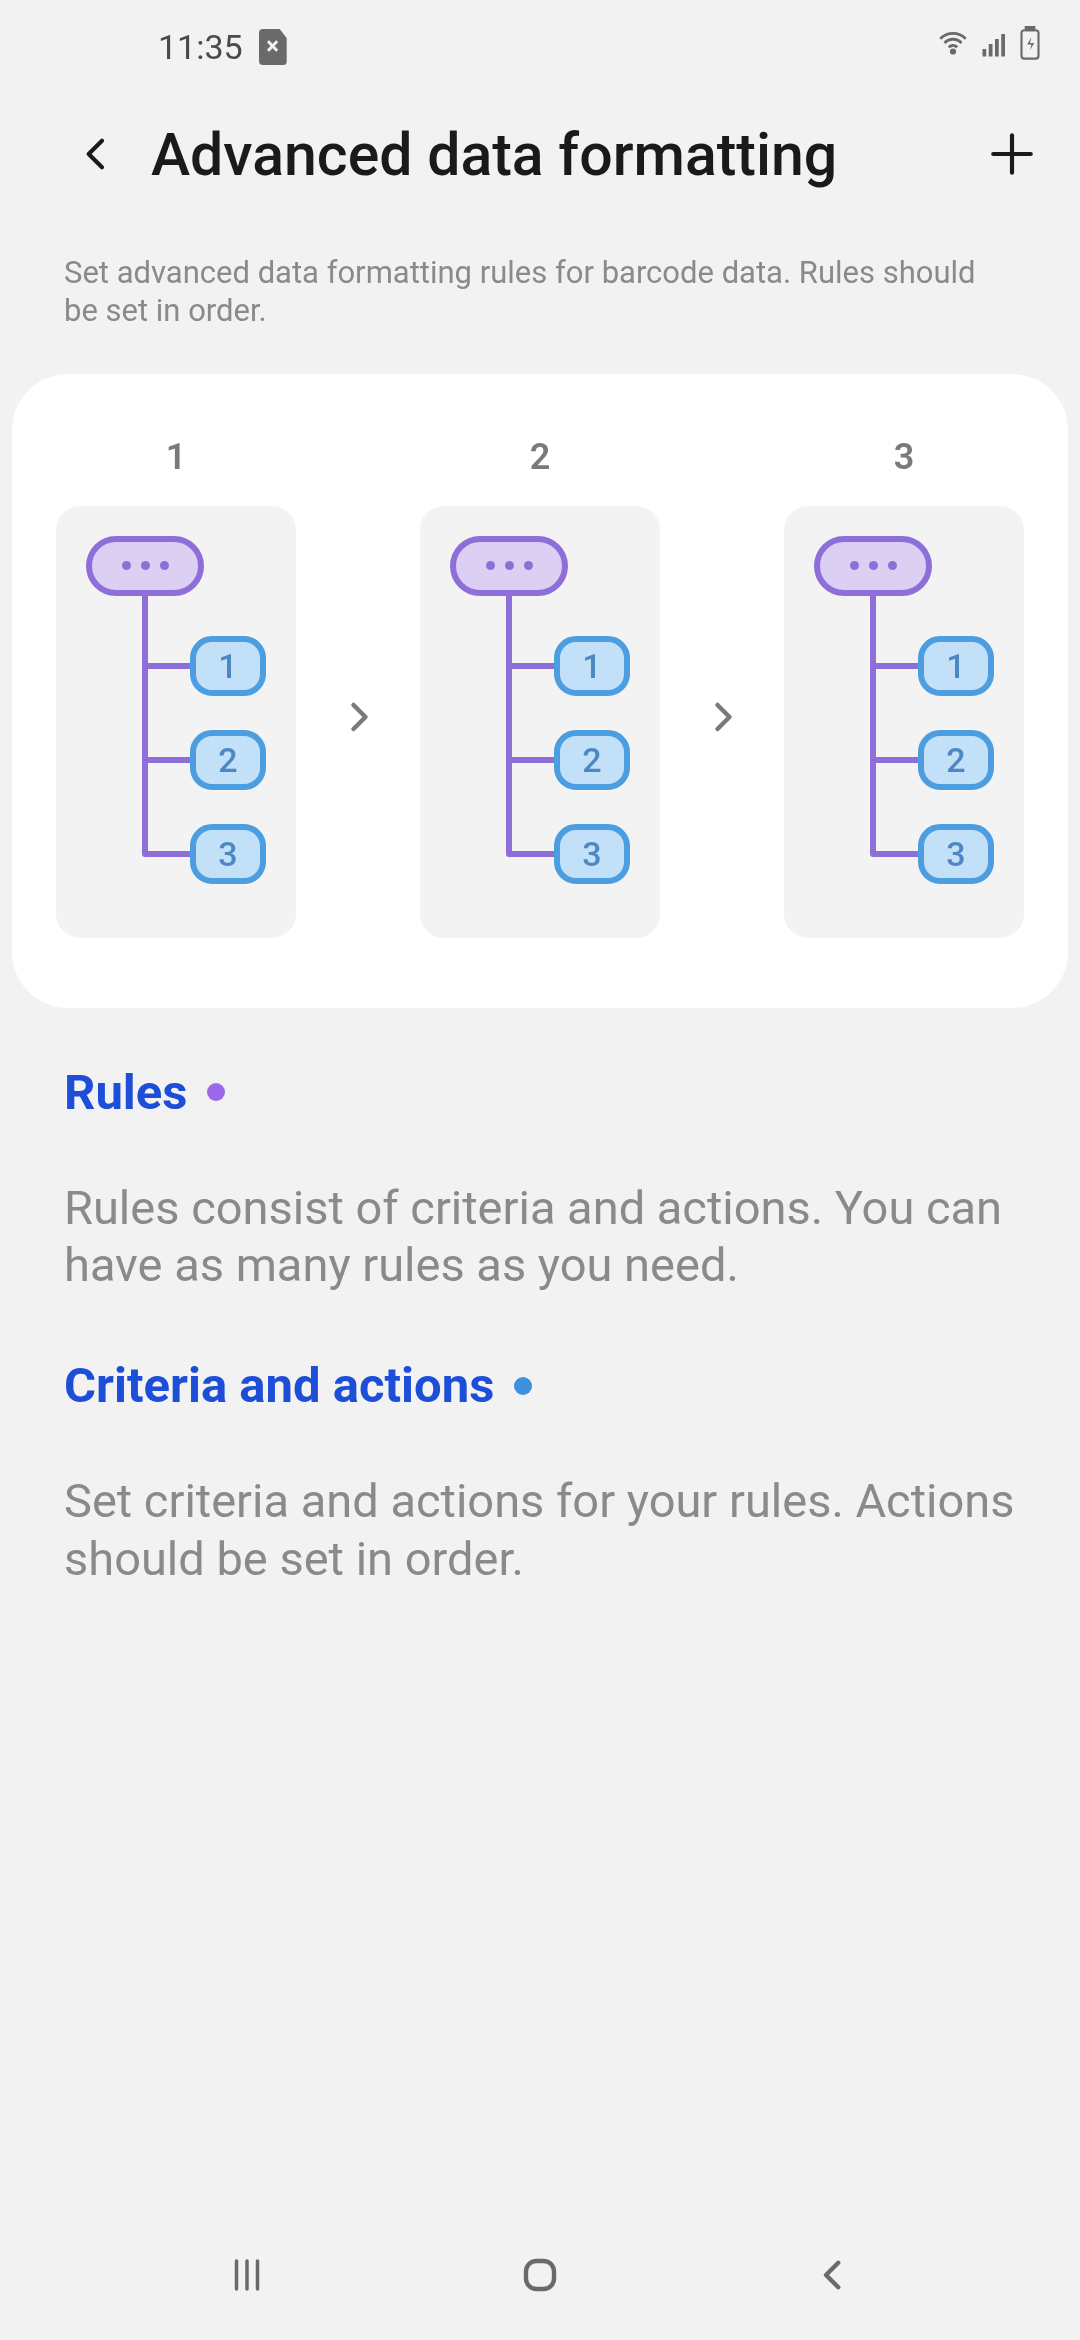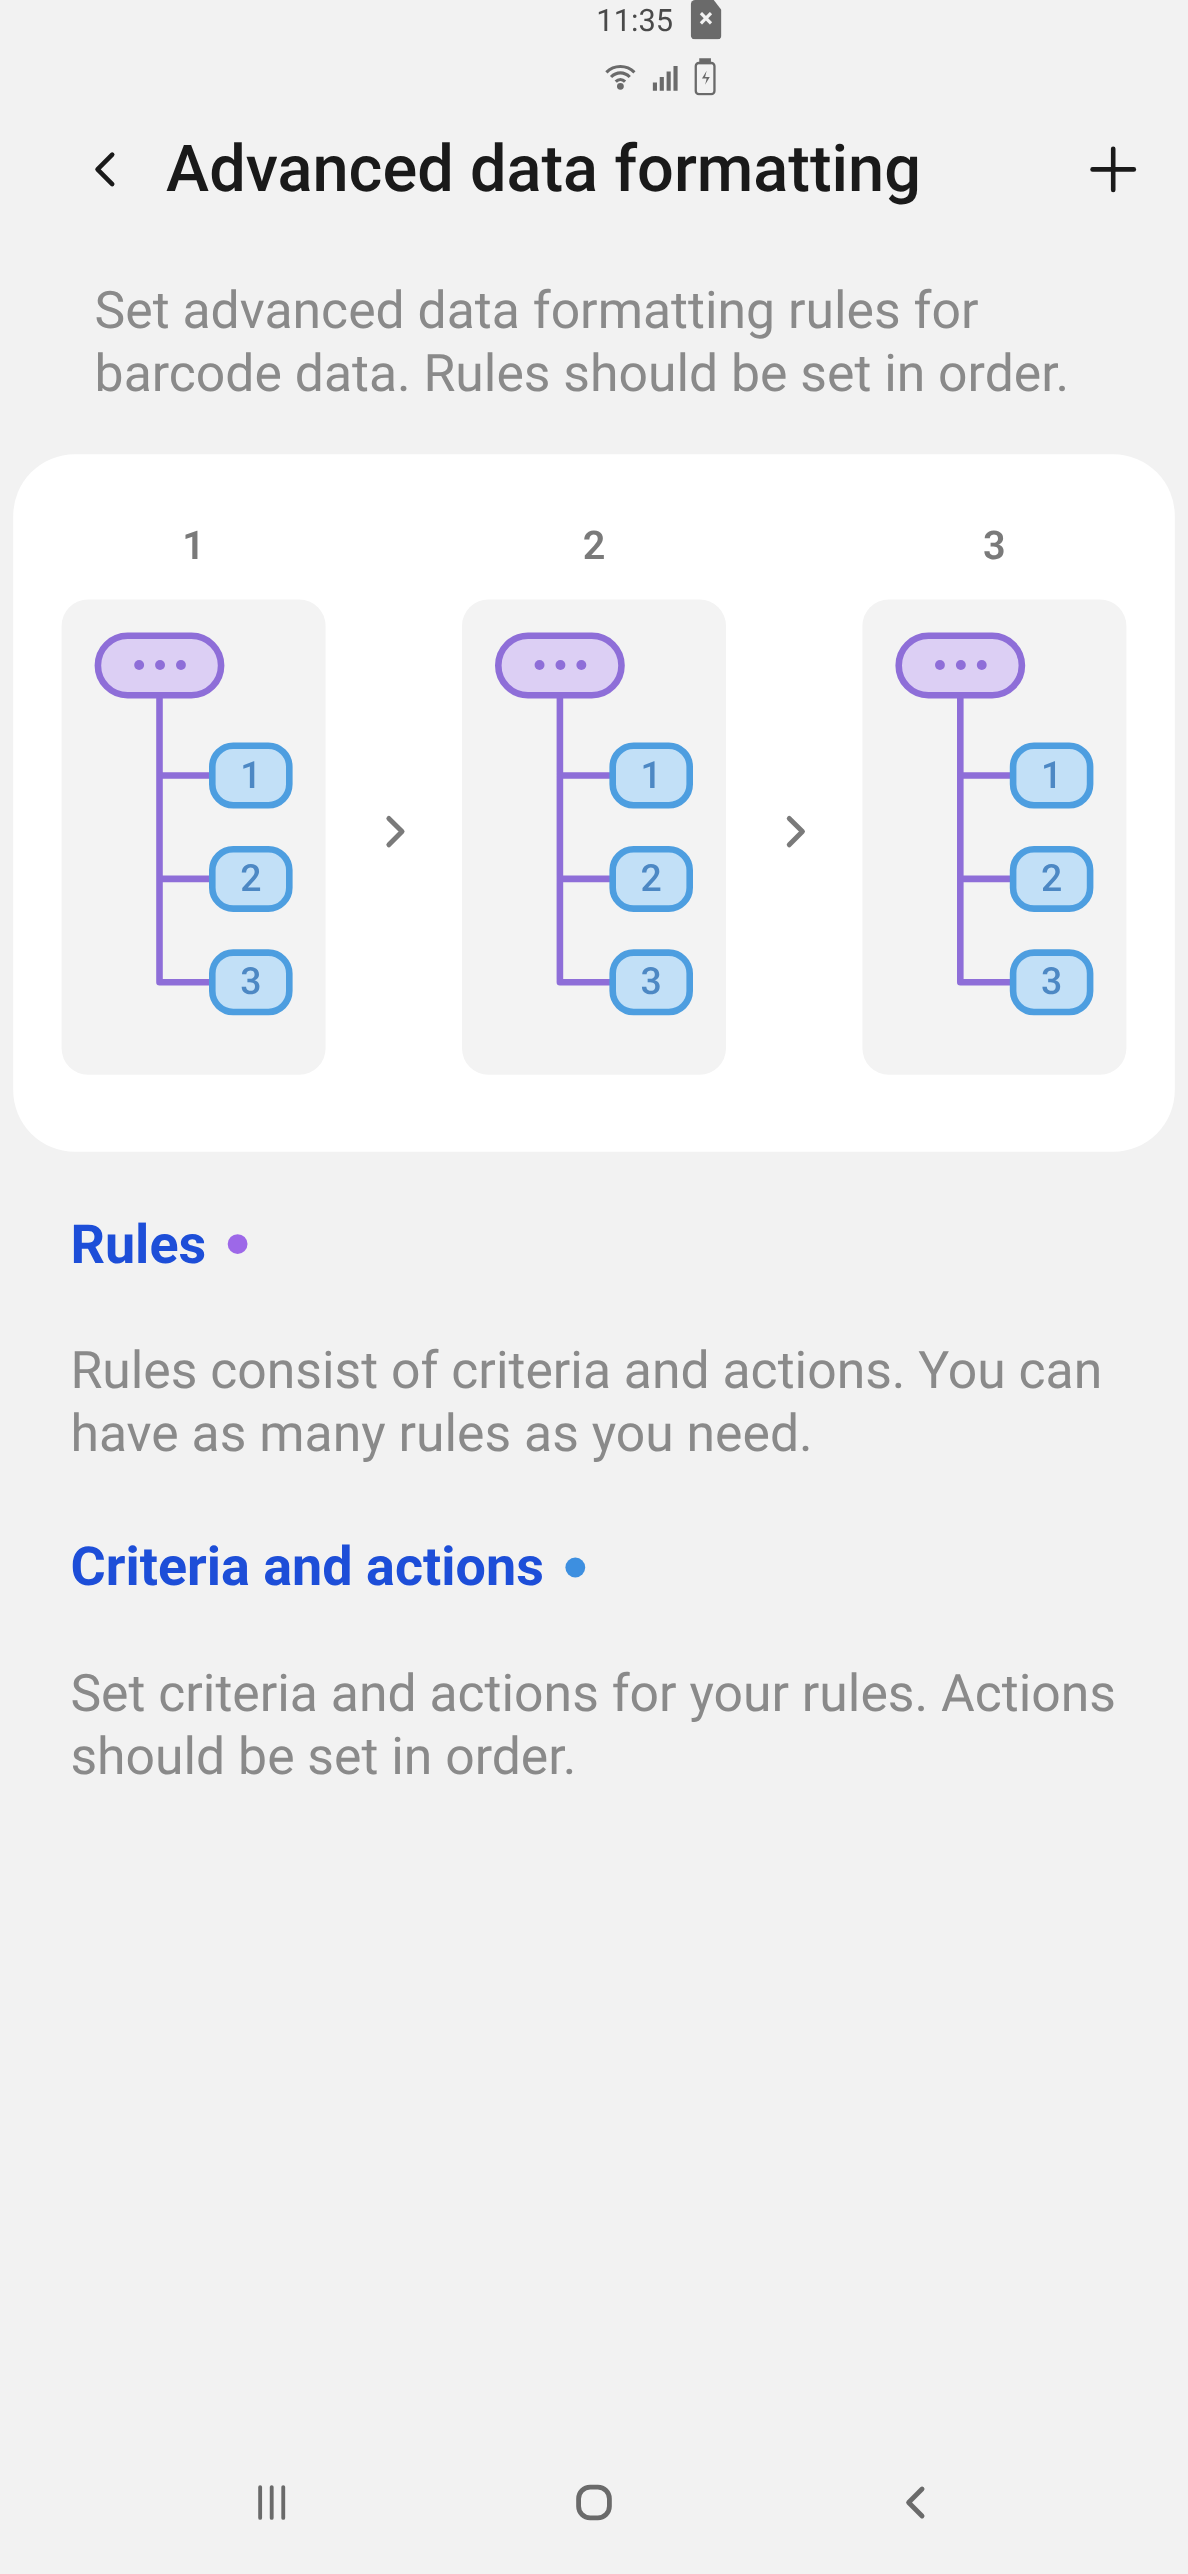--- a/index.html
+++ b/index.html
@@ -8,26 +8,24 @@
     background: #f2f2f2;
     font-family: -apple-system, "Segoe UI", Roboto, sans-serif;
     color: #1a1a1a;
     position: relative;
   }
 
   
   .status-bar {
     height: 94px;
     display: flex;
-    align-items: center;
     justify-content: space-between;
     padding: 0 40px 0 158px;
-    font-size: 28px;
+    font-size: 34px;
     color: #4a4a4a;
-    flex-direction: column;
   }
   .status-left { display: flex; align-items: center; gap: 16px; }
   .status-right { display: flex; align-items: center; gap: 10px; }
   .sim-icon {
     width: 28px; height: 36px;
     background: #6a6a6a;
     border-radius: 4px;
     position: relative;
     clip-path: polygon(0 0, 75% 0, 100% 25%, 100% 100%, 0 100%);
   }
@@ -59,22 +57,22 @@
     flex: 1;
     margin-left: 24px;
   }
   .add-btn {
     width: 64px; height: 64px;
     display: flex; align-items: center; justify-content: center;
   }
 
   
   .subtitle {
-    padding: 40px 64px 44px 86px;
-    font-size: 47px;
+    padding: 40px 64px 44px 64px;
+    font-size: 31px;
     line-height: 1.22;
     color: #8a8a8a;
   }
 
   
   .card {
     margin: 0 12px;
     background: #ffffff;
     border-radius: 56px;
     padding: 62px 44px 70px 44px;

